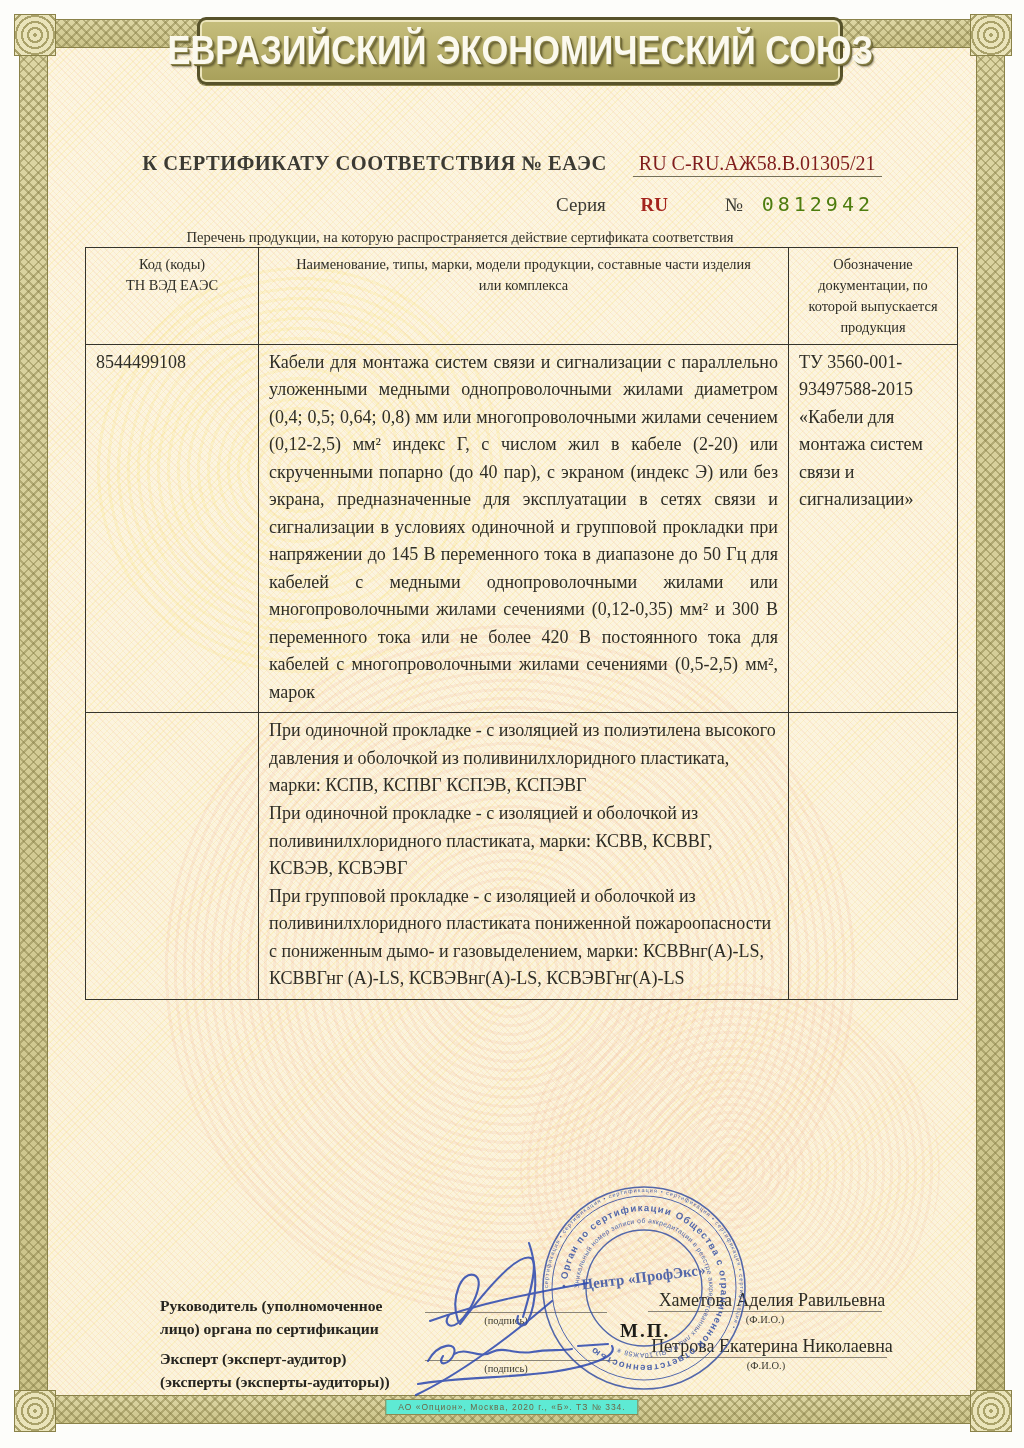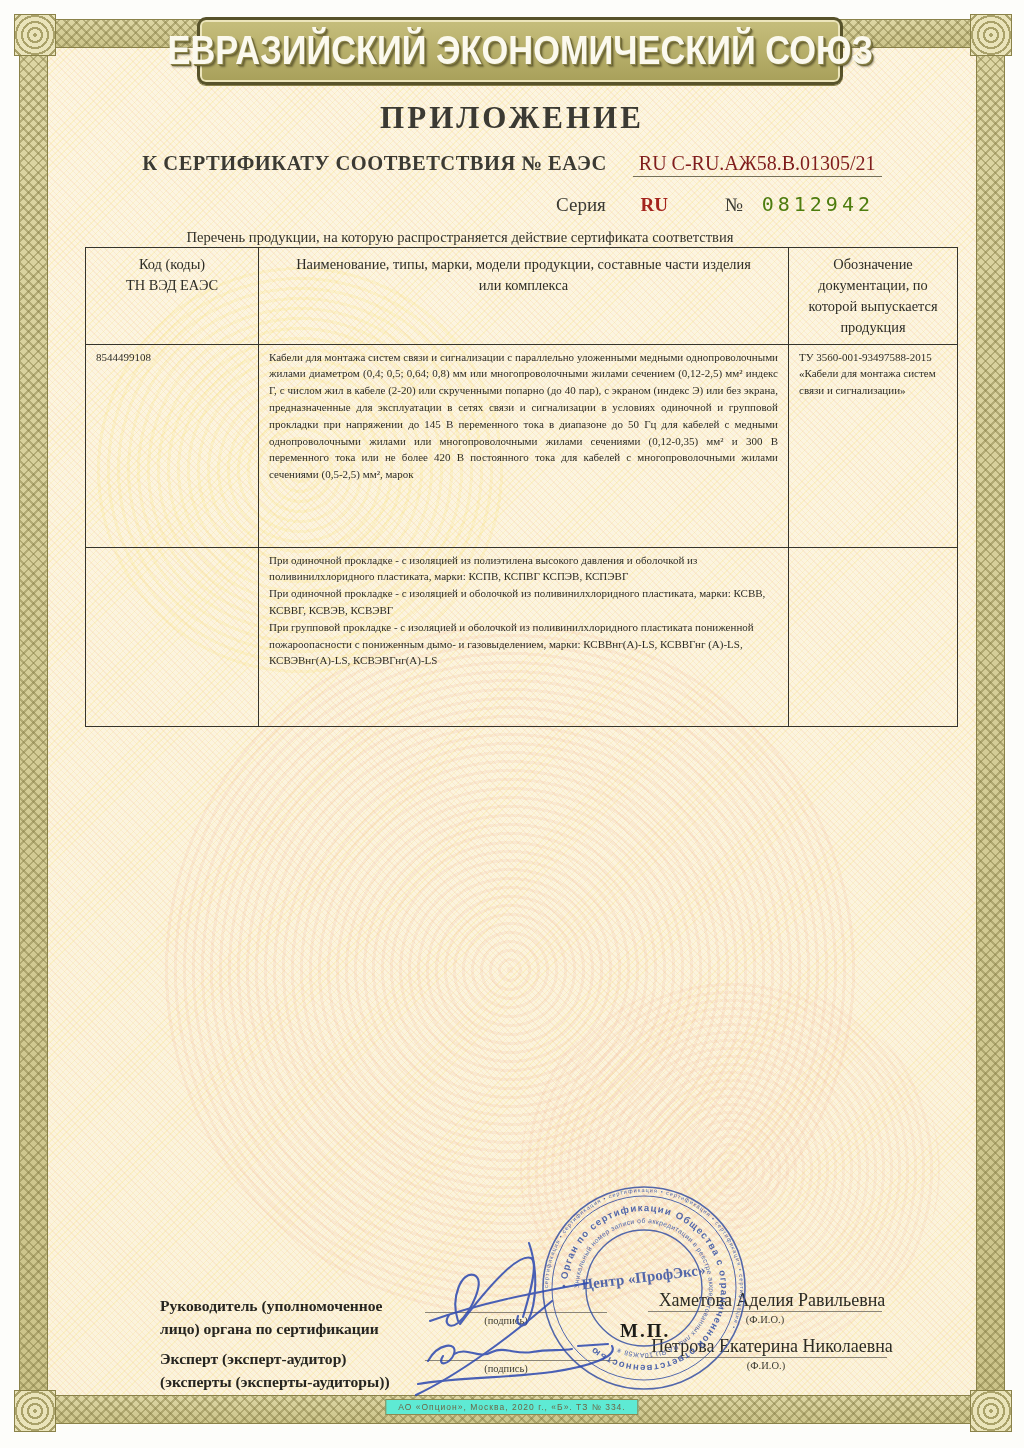--- a/index.html
+++ b/index.html
@@ -57,21 +57,21 @@
       letter-spacing:4px;margin-left:14px;}
 
   .intro{position:absolute;left:0;top:229px;width:920px;text-align:center;font-size:14.6px;color:#34332b;}
 
   
   table.products{position:absolute;left:85px;top:247px;width:872px;border-collapse:collapse;table-layout:fixed;}
   table.products col.c1{width:173px;} table.products col.c2{width:530px;} table.products col.c3{width:169px;}
   table.products th, table.products td{border:1.6px solid #35342c;vertical-align:top;
       font-weight:normal;color:#2e2d26;background:transparent;}
   table.products th{font-size:14.4px;text-align:center;padding:6px 8px;height:58px;line-height:1.45;}
-  table.products td{font-size:11px;line-height:1.53;padding:4px 10px 6px 10px;}
+  table.products td{font-size:18px;line-height:1.53;padding:4px 10px 6px 10px;}
   tr.r1 td{height:192px;} tr.r2 td{height:168px;}
   .cell-code{font-size:14.8px;}
   .cell-desc{text-align:justify;}
   .prewrap{white-space:pre-line;}
 
   
   .role{position:absolute;font-size:15.6px;font-weight:bold;color:#262520;line-height:1.5;white-space:pre-line;}
   .role-head{left:160px;top:1294px;width:310px;}
   .role-expert{left:160px;top:1347px;width:330px;}
   .sigline{position:absolute;border-top:1.2px solid #8a8578;}
@@ -112,21 +112,20 @@
   <div class="band band-right"></div>
   <div class="corner tl"></div>
   <div class="corner tr"></div>
   <div class="corner bl"></div>
   <div class="corner br"></div>
 
   <div class="banner">
     <span>ЕВРАЗИЙСКИЙ ЭКОНОМИЧЕСКИЙ СОЮЗ</span>
   </div>
 
-  <div class="title">ПРИЛОЖЕНИЕ</div>
   <div class="certline">
     <span class="lbl">К СЕРТИФИКАТУ СООТВЕТСТВИЯ № ЕАЭС</span>
     <span class="num">RU С-RU.АЖ58.В.01305/21</span>
   </div>
   <div class="seriesline">
     <span>Серия</span>
     <span class="ru">RU</span>
     <span class="nosign">№</span>
     <span class="blanknum">0812942</span>
   </div>

